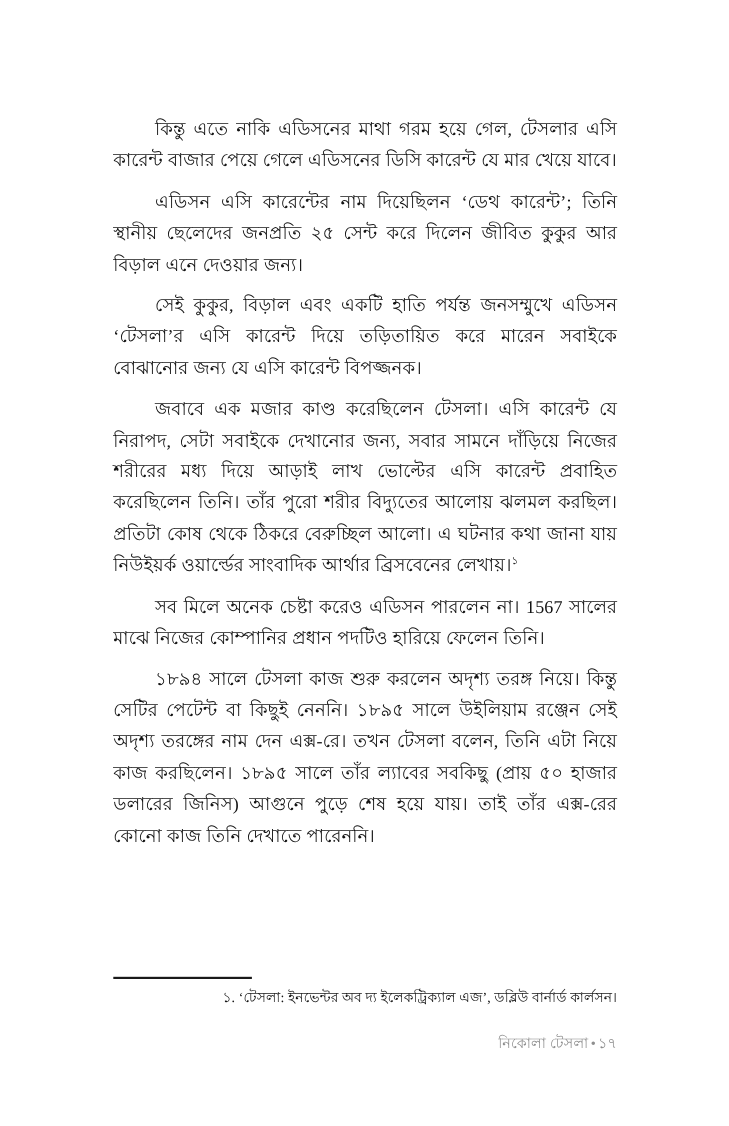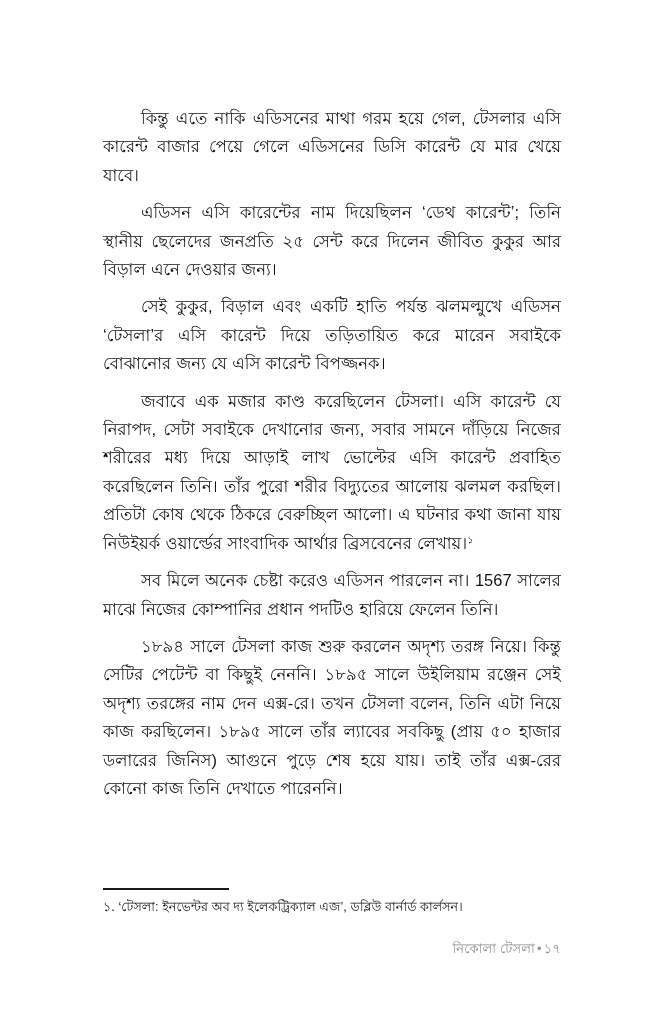--- a/index.html
+++ b/index.html
@@ -6,21 +6,21 @@
     margin: 0;
     padding: 0;
     background: #ffffff;
   }
   .page {
     position: relative;
     width: 663px;
     height: 1008px;
     background: #ffffff;
     overflow: hidden;
-    font-family: Liberation Sans, sans-serif;
+    font-family: Liberation Serif, serif;
     color: #000000;
     box-sizing: border-box;
   }
   .textblock {
     position: absolute;
     left: 103px;
     top: 104px;
     width: 458px;
   }
   .para {
@@ -52,21 +52,21 @@
     width: 126px;
     height: 2px;
     background: #1a1a1a;
     margin: 0 0 8px 0;
   }
   .fn-text {
     margin: 0;
     font-size: 12.6px;
     line-height: 19px;
     color: #161616;
-    text-align: left;
+    text-align: right;
     letter-spacing: 0.1px;
   }
   .footer {
     position: absolute;
     left: 103px;
     top: 938px;
     width: 458px;
     text-align: right;
     font-size: 13px;
     line-height: 22px;
@@ -79,21 +79,21 @@
   }
 </style>
 </head>
 <body>
 
 <div class="page">
 
   <div class="textblock">
     <p class="para">কিন্তু এতে নাকি এডিসনের মাথা গরম হয়ে গেল, টেসলার এসি কারেন্ট বাজার পেয়ে গেলে এডিসনের ডিসি কারেন্ট যে মার খেয়ে যাবে।</p>
     <p class="para">এডিসন এসি কারেন্টের নাম দিয়েছিলন ‘ডেথ কারেন্ট’; তিনি স্থানীয় ছেলেদের জনপ্রতি ২৫ সেন্ট করে দিলেন জীবিত কুকুর আর বিড়াল এনে দেওয়ার জন্য।</p>
-    <p class="para">সেই কুকুর, বিড়াল এবং একটি হাতি পর্যন্ত ঝলমল্মুখে এডিসন ‘টেসলা’র এসি কারেন্ট দিয়ে তড়িতায়িত করে মারেন সবাইকে বোঝানোর জন্য যে এসি কারেন্ট বিপজ্জনক।</p>
+    <p class="para">সেই কুকুর, বিড়াল এবং একটি হাতি পর্যন্ত জনসম্মুখে এডিসন ‘টেসলা’র এসি কারেন্ট দিয়ে তড়িতায়িত করে মারেন সবাইকে বোঝানোর জন্য যে এসি কারেন্ট বিপজ্জনক।</p>
     <p class="para"><span>জবাবে এক মজার কাণ্ড করেছিলেন টেসলা। এসি কারেন্ট যে নিরাপদ, সেটা সবাইকে দেখানোর জন্য, সবার সামনে দাঁড়িয়ে নিজের শরীরের মধ্য দিয়ে আড়াই লাখ ভোল্টের এসি কারেন্ট প্রবাহিত করেছিলেন তিনি। তাঁর পুরো শরীর বিদ্যুতের আলোয় ঝলমল করছিল। প্রতিটা কোষ থেকে ঠিকরে বেরুচ্ছিল আলো। এ ঘটনার কথা জানা যায় নিউইয়র্ক ওয়ার্ল্ডের সাংবাদিক আর্থার ব্রিসবেনের লেখায়।</span><span class="fn-ref">১</span></p>
     <p class="para">সব মিলে অনেক চেষ্টা করেও এডিসন পারলেন না। 1567 সালের মাঝে নিজের কোম্পানির প্রধান পদটিও হারিয়ে ফেলেন তিনি।</p>
     <p class="para">১৮৯৪ সালে টেসলা কাজ শুরু করলেন অদৃশ্য তরঙ্গ নিয়ে। কিন্তু সেটির পেটেন্ট বা কিছুই নেননি। ১৮৯৫ সালে উইলিয়াম রঞ্জেন সেই অদৃশ্য তরঙ্গের নাম দেন এক্স-রে। তখন টেসলা বলেন, তিনি এটা নিয়ে কাজ করছিলেন। ১৮৯৫ সালে তাঁর ল্যাবের সবকিছু (প্রায় ৫০ হাজার ডলারের জিনিস) আগুনে পুড়ে শেষ হয়ে যায়। তাই তাঁর এক্স-রের কোনো কাজ তিনি দেখাতে পারেননি।</p>
   </div>
 
   <div class="footnote-area">
     <div class="fn-rule"></div>
     <p class="fn-text">১. ‘টেসলা: ইনভেন্টর অব দ্য ইলেকট্রিক্যাল এজ’, ডব্লিউ বার্নার্ড কার্লসন।</p>
   </div>
 

